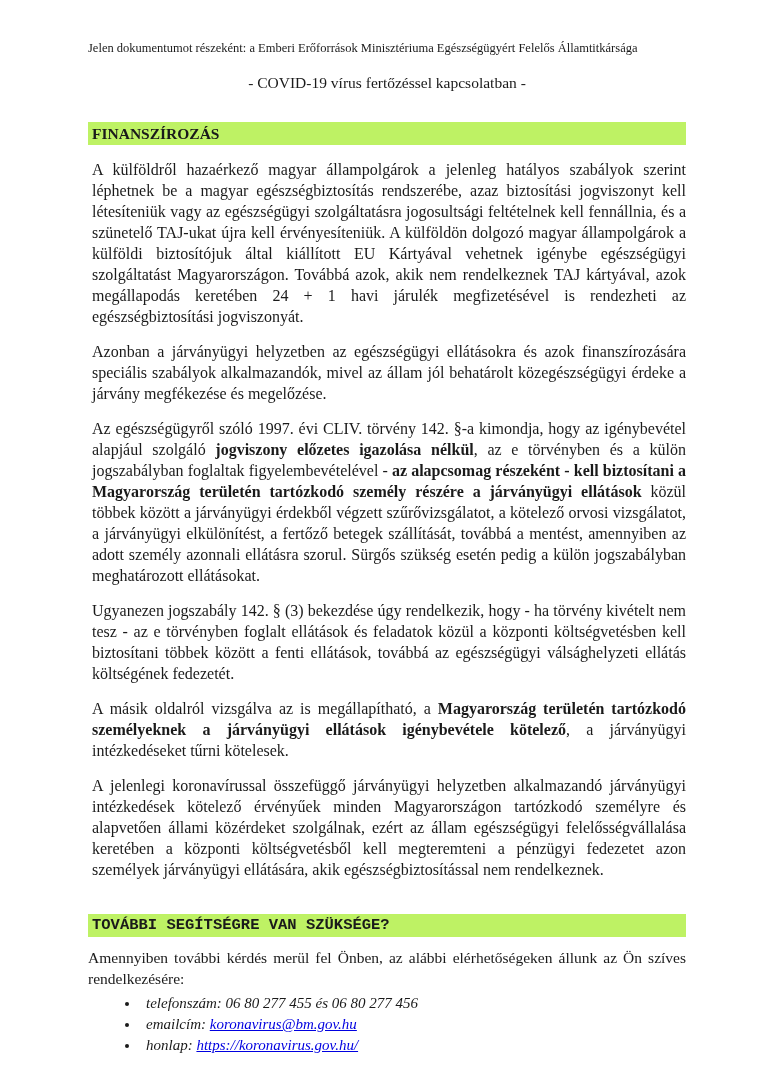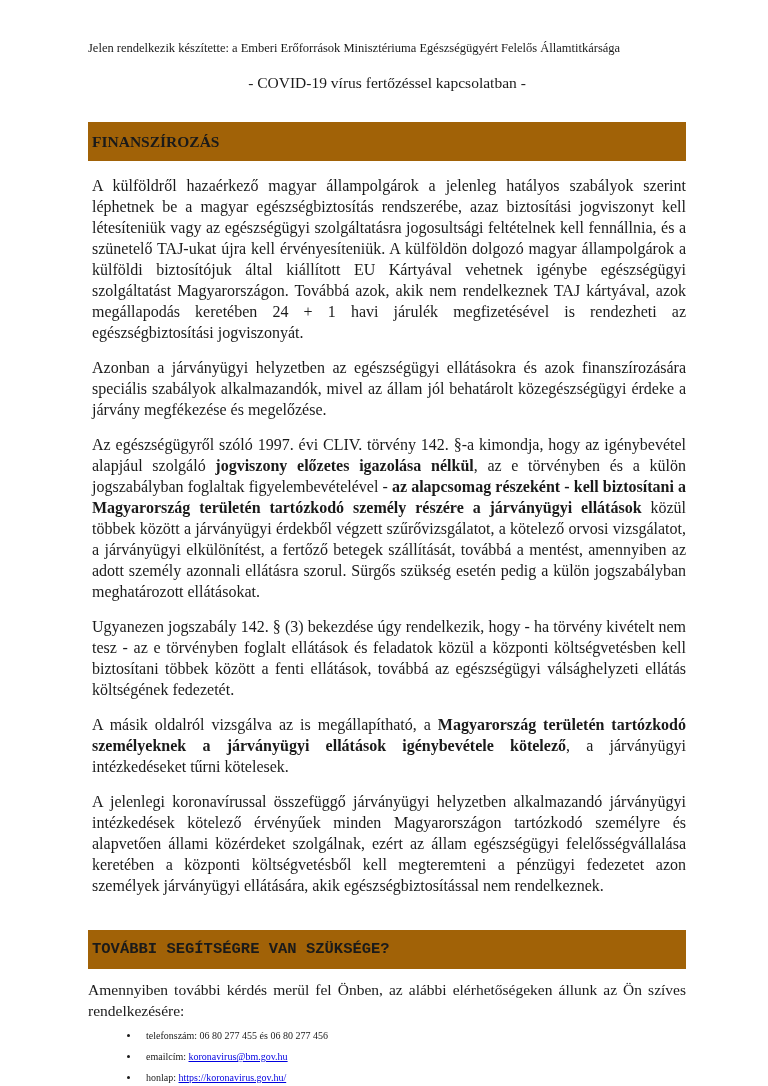--- a/index.html
+++ b/index.html
@@ -30,25 +30,25 @@
     line-height: 26px;
   }
   .doc-subtitle {
     margin-top: 17px;
     text-align: center;
     font-size: 15.5px;
     line-height: 19px;
   }
   .section-heading {
     margin-top: 30px;
-    background: #a16207;
+    background: #bef264;
     font-weight: bold;
     font-size: 15.5px;
     line-height: 23px;
-    padding: 8px 4px;
+    padding: 0 4px;
   }
   .section-heading.second {
     margin-top: 34px;
     font-family: Liberation Mono, monospace;
   }
   .para {
     margin: 14px 0 0 4px;
     font-size: 16px;
     line-height: 21px;
     text-align: justify;
@@ -59,37 +59,38 @@
     font-size: 15.5px;
     line-height: 21px;
     text-align: justify;
   }
   ul.contact-list {
     margin: 4px 0 0 0;
     padding-left: 52px;
     list-style: disc;
   }
   ul.contact-list li {
-    font-size: 10px;
+    font-size: 15px;
     line-height: 21px;
     padding-left: 6px;
+    font-style: italic;
   }
   ul.contact-list a {
     color: #0000e0;
     text-decoration: underline;
     cursor: pointer;
   }
 </style>
 </head>
 <body>
 
 <div class="page">
 
   <div class="meta">
-    <div>Jelen rendelkezik készítette: a Emberi Erőforrások Minisztériuma Egészségügyért Felelős Államtitkársága</div>
+    <div>Jelen dokumentumot részeként: a Emberi Erőforrások Minisztériuma Egészségügyért Felelős Államtitkársága</div>
   </div>
 
   <div class="doc-subtitle">- COVID-19 vírus fertőzéssel kapcsolatban -</div>
 
   <div class="section">
     <div class="section-heading">FINANSZÍROZÁS</div>
     <div>
         <p class="para"><span>A külföldről hazaérkező magyar állampolgárok a jelenleg hatályos szabályok szerint léphetnek be a magyar egészségbiztosítás rendszerébe, azaz biztosítási jogviszonyt kell létesíteniük vagy az egészségügyi szolgáltatásra jogosultsági feltételnek kell fennállnia, és a szünetelő TAJ-ukat újra kell érvényesíteniük. A külföldön dolgozó magyar állampolgárok a külföldi biztosítójuk által kiállított EU Kártyával vehetnek igénybe egészségügyi szolgáltatást Magyarországon. Továbbá azok, akik nem rendelkeznek TAJ kártyával, azok megállapodás keretében 24 + 1 havi járulék megfizetésével is rendezheti az egészségbiztosítási jogviszonyát.</span></p>
         <p class="para"><span>Azonban a járványügyi helyzetben az egészségügyi ellátásokra és azok finanszírozására speciális szabályok alkalmazandók, mivel az állam jól behatárolt közegészségügyi érdeke a járvány megfékezése és megelőzése.</span></p>
         <p class="para"><span>Az egészségügyről szóló 1997. évi CLIV. törvény 142. §-a kimondja, hogy az igénybevétel alapjául szolgáló </span><b>jogviszony előzetes igazolása nélkül</b><span>, az e törvényben és a külön jogszabályban foglaltak figyelembevételével - </span><b>az alapcsomag részeként - kell biztosítani a Magyarország területén tartózkodó személy részére a járványügyi ellátások</b><span> közül többek között a járványügyi érdekből végzett szűrővizsgálatot, a kötelező orvosi vizsgálatot, a járványügyi elkülönítést, a fertőző betegek szállítását, továbbá a mentést, amennyiben az adott személy azonnali ellátásra szorul. Sürgős szükség esetén pedig a külön jogszabályban meghatározott ellátásokat.</span></p>

